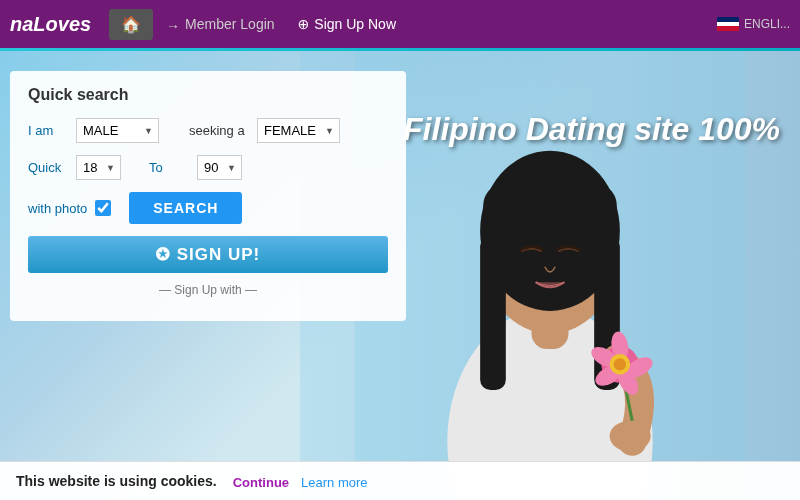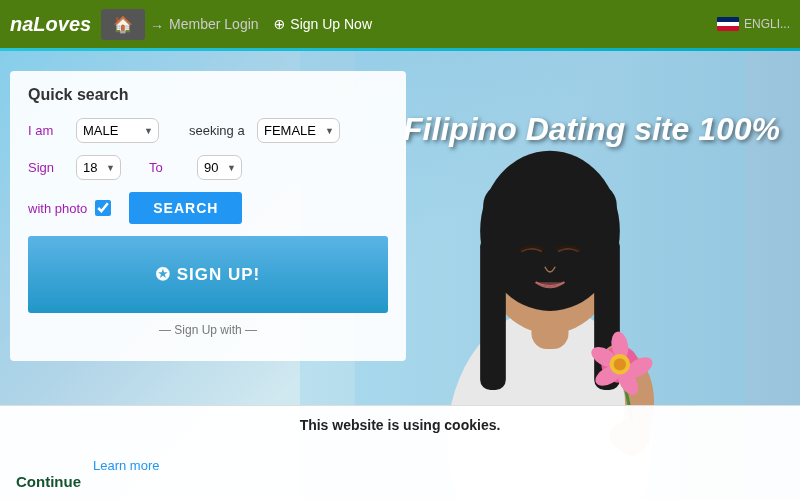--- a/index.html
+++ b/index.html
@@ -1,26 +1,27 @@
 <!DOCTYPE html>
 <html><head>
   <meta charset="utf-8">
   <style>
     * { margin: 0; padding: 0; box-sizing: border-box; }
     body { font-family: Arial, sans-serif; width: 800px; height: 500px; overflow: hidden; position: relative; }
 
     
     .navbar {
-      background: #4d7c0f;
+      background: #701a75;
       height: 48px;
       display: flex;
       align-items: center;
       padding: 0 10px;
       position: relative;
       z-index: 10;
+      gap: 8px;
     }
     .navbar-brand {
       color: #fff;
       font-size: 20px;
       font-weight: bold;
       font-style: italic;
       margin-right: 10px;
     }
     .nav-home-btn {
       background: #555;
@@ -119,26 +120,26 @@
       color: #333;
     }
     .search-row {
       display: flex;
       align-items: center;
       margin-bottom: 12px;
       gap: 8px;
     }
     .search-label {
       font-size: 13px;
-      color: #a21caf;
+      color: #0369a1;
       min-width: 40px;
     }
     .search-select {
       border: 1px solid #ccc;
-      border-radius: 7px;
+      border-radius: 0;
       padding: 4px 6px;
       font-size: 13px;
       cursor: pointer;
       background: #fff;
       appearance: none;
       -webkit-appearance: none;
       padding-right: 22px;
       position: relative;
     }
     .select-wrapper {
@@ -185,21 +186,21 @@
       letter-spacing: 1px;
       margin-left: 10px;
     }
     .signup-big-btn {
       display: block;
       width: 100%;
       background: linear-gradient(to bottom, #5ab4e5, #2196c8);
       color: #fff;
       border: none;
       border-radius: 3px;
-      padding: 28px;
+      padding: 8px;
       font-size: 17px;
       font-weight: bold;
       cursor: pointer;
       margin-top: 8px;
       text-align: center;
       letter-spacing: 1px;
     }
     .signup-with {
       text-align: center;
       font-size: 12px;
@@ -212,47 +213,46 @@
     .cookie-bar {
       position: absolute;
       bottom: 0;
       left: 0;
       width: 100%;
       background: rgba(255,255,255,0.97);
       border-top: 1px solid #ddd;
       padding: 10px 16px;
       z-index: 100;
       display: flex;
-      flex-direction: column;
-      gap: 5px;
+      flex-direction: row;
+      gap: 16px;
     }
     .cookie-title {
       font-size: 14px;
       font-weight: bold;
       color: #222;
       text-align: center;
     }
     .cookie-text {
       font-size: 11px;
       color: #444;
       text-align: left;
     }
     .cookie-actions {
       display: flex;
       align-items: center;
       gap: 12px;
       margin-top: 2px;
     }
     .cookie-continue {
-      color: #14532d;
-      font-size: 15px;
+      color: #a21caf;
+      font-size: 13px;
       font-weight: bold;
       cursor: pointer;
       text-decoration: none;
-      margin-top: 32px;
     }
     .cookie-learn {
       color: #2196F3;
       font-size: 13px;
       cursor: pointer;
       text-decoration: none;
     }
 
     
     .accent-line {
@@ -348,21 +348,21 @@
       <span class="seeking-label">seeking a</span>
       <div class="select-wrapper">
         <select class="search-select">
           <option>FEMALE</option>
           <option>MALE</option>
         </select>
       </div>
     </div>
 
     <div class="search-row">
-      <span class="search-label">Sign</span>
+      <span class="search-label">Quick</span>
       <div class="select-wrapper">
         <select class="search-select">
           <option>18</option>
           <option>19</option>
           <option>20</option>
           <option>25</option>
           <option>30</option>
         </select>
       </div>
       <span class="search-label" style="margin-left:20px;">To</span>

